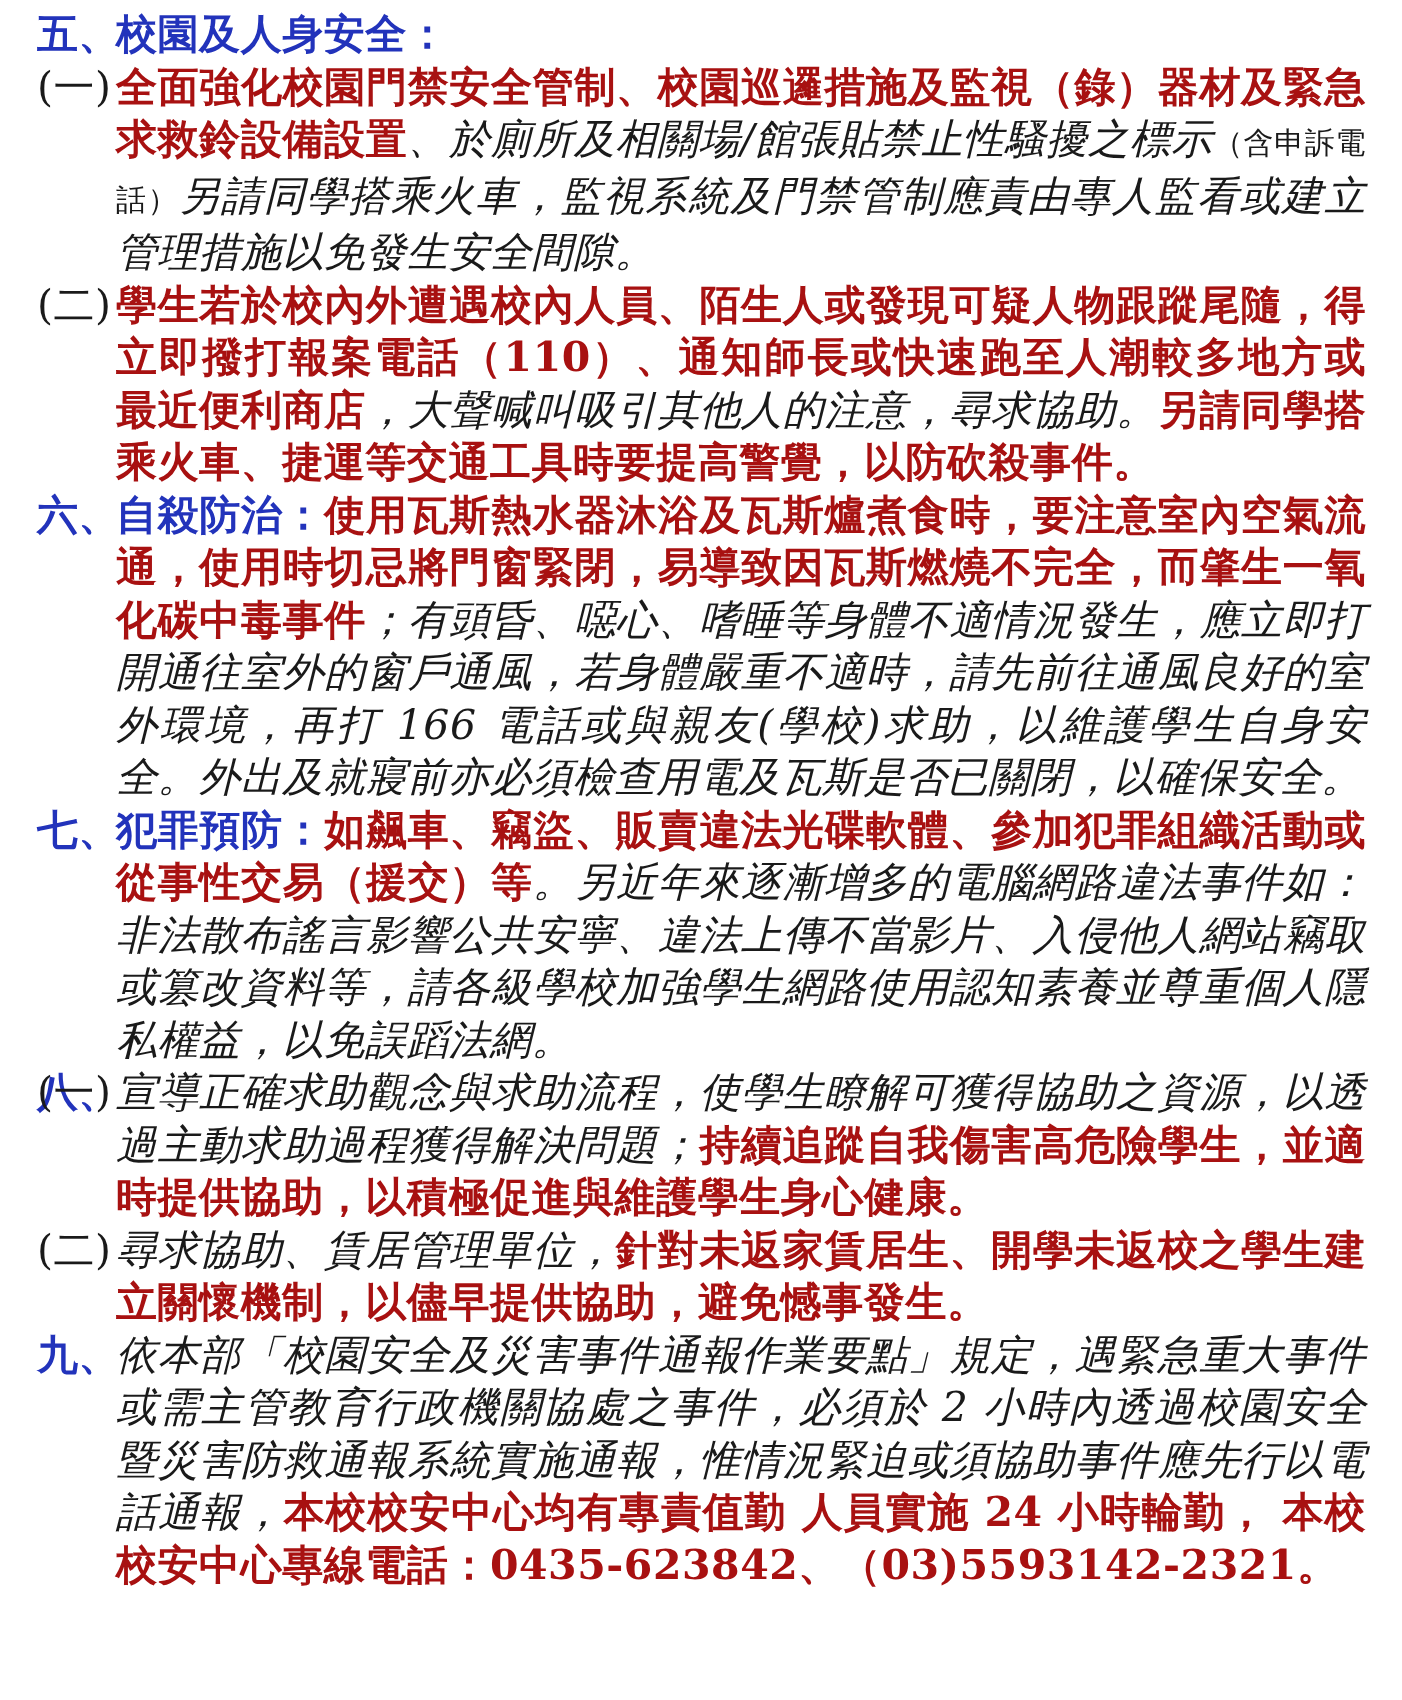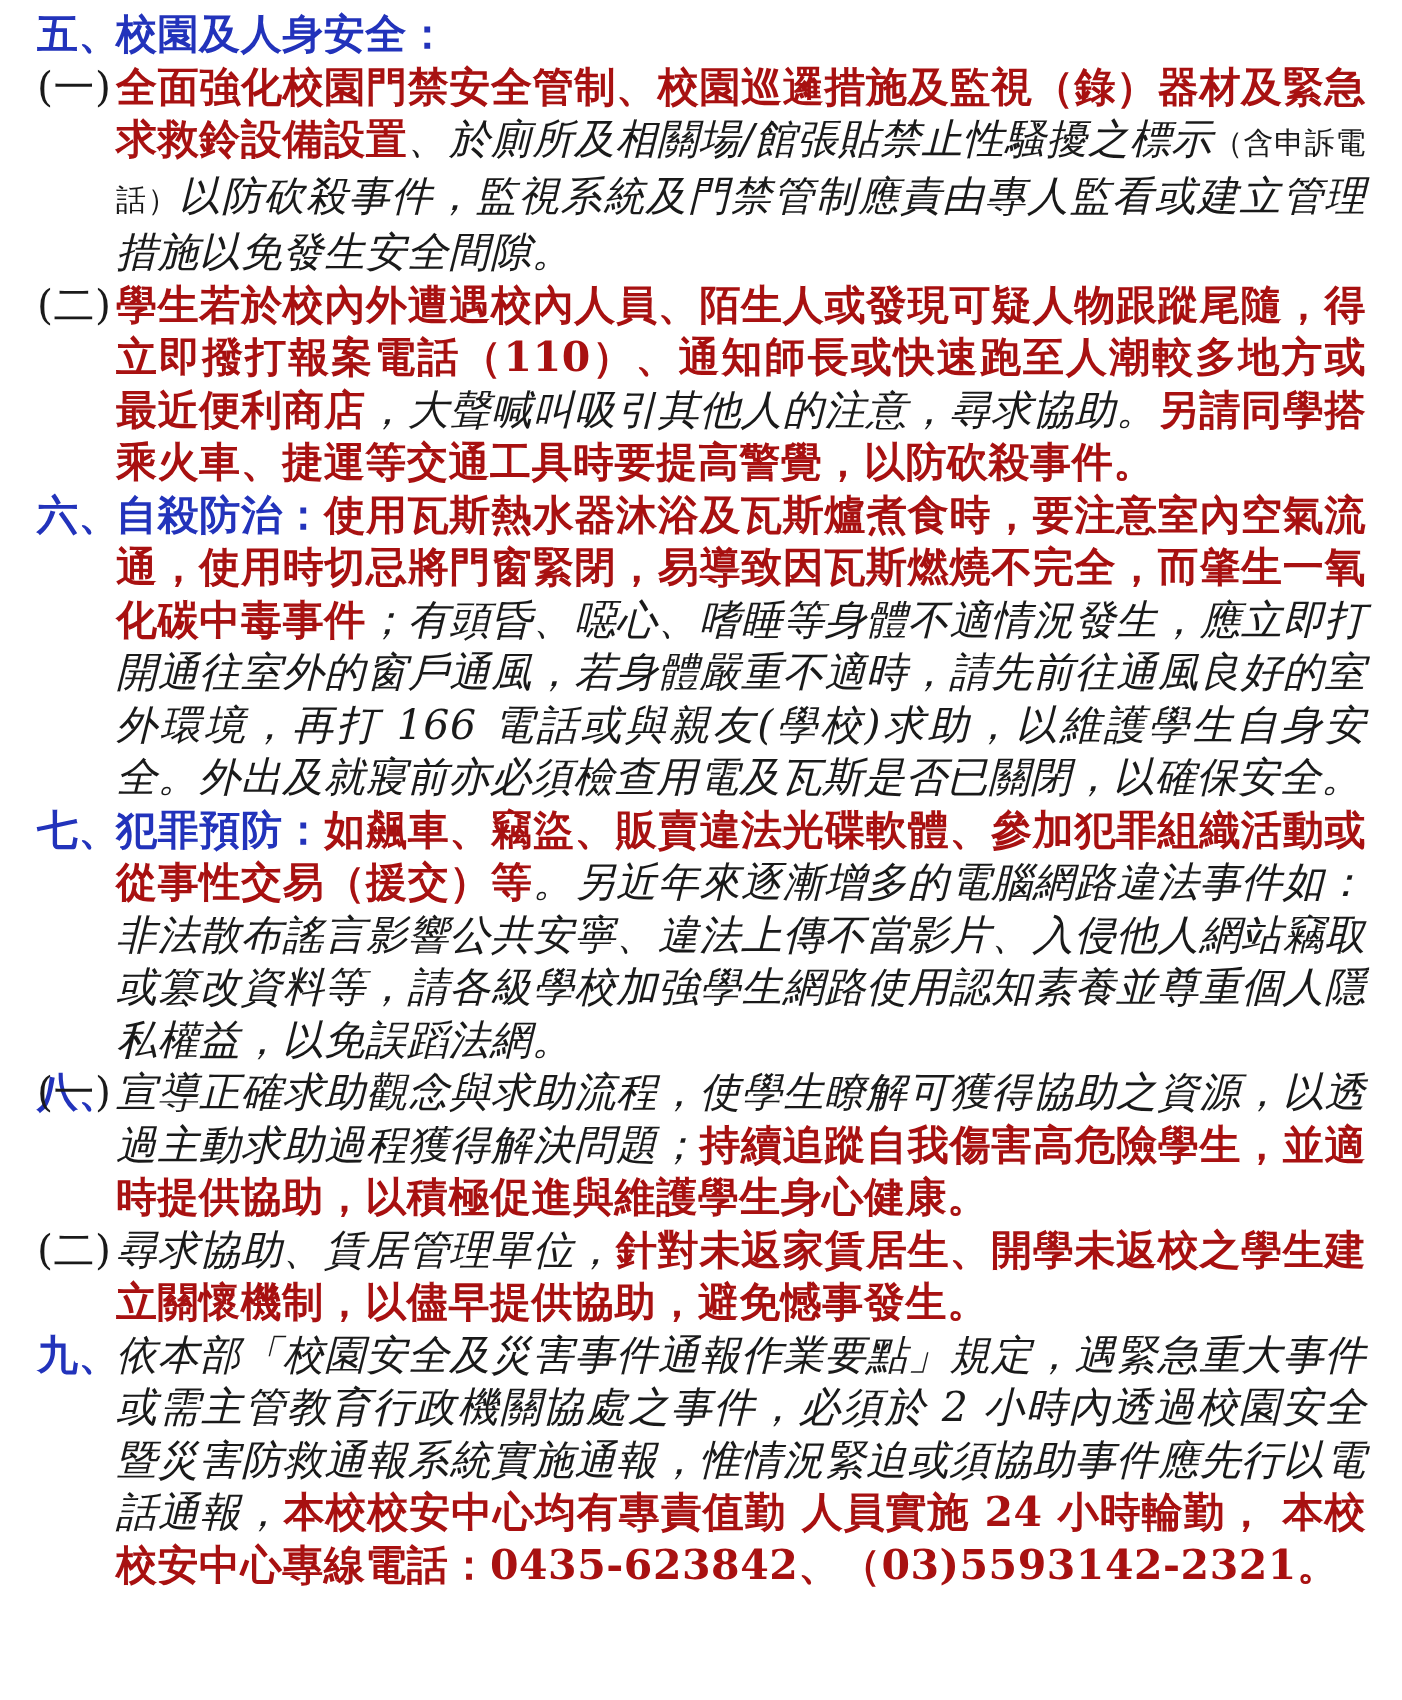--- a/index.html
+++ b/index.html
@@ -51,21 +51,21 @@
   }
   .run.black { color: var(--black); font-weight: 400; font-style: italic; }
   .run.black-small { color: var(--black); font-weight: 400; font-size: 30px; }
 </style>
 </head>
 <body>
 
 <div class="doc">
   <div>
       <div class="para"><span class="marker m-blue">五、</span><span class="run blue">校園及人身安全：</span></div>
-      <div class="para"><span class="marker m-black">(一)</span><span class="run red">全面強化校園門禁安全管制、校園巡邏措施及監視（錄）器材及緊急求救鈴設備設置</span><span class="run black">、於廁所及相關場/館張貼禁止性騷擾之標示</span><span class="run black-small">（含申訴電話）</span><span class="run black">以防砍殺事件，監視系統及門禁管制應責由專人監看或建立管理措施以免發生安全間隙。</span></div>
+      <div class="para"><span class="marker m-black">(一)</span><span class="run red">全面強化校園門禁安全管制、校園巡邏措施及監視（錄）器材及緊急求救鈴設備設置</span><span class="run black">、於廁所及相關場/館張貼禁止性騷擾之標示</span><span class="run black-small">（含申訴電話）</span><span class="run black">另請同學搭乘火車，監視系統及門禁管制應責由專人監看或建立管理措施以免發生安全間隙。</span></div>
       <div class="para"><span class="marker m-black">(二)</span><span class="run red">學生若於校內外遭遇</span><span class="run red-u">校內人員</span><span class="run red">、陌生人或發現可疑人物</span><span class="run red-u">跟蹤尾隨</span><span class="run red">，</span><span class="run red-u">得立即撥打報案電話（110）</span><span class="run red">、通知師長或快速跑至人潮較多地方或最近便利商店</span><span class="run black">，大聲喊叫吸引其他人的注意，尋求協助。</span><span class="run red-u">另請同學搭乘火車、捷運等交通工具時要提高警覺，以防砍殺事件。</span></div>
       <div class="para"><span class="marker m-blue">六、</span><span class="run blue">自殺防治：</span><span class="run red">使用瓦斯熱水器沐浴及瓦斯爐煮食時，要注意室內空氣流通，使用時切忌將門窗緊閉，易導致因瓦斯燃燒不完全，而肇生一氧化碳中毒事件</span><span class="run black">；有頭昏、噁心、嗜睡等身體不適情況發生，應立即打開通往室外的窗戶通風，若身體嚴重不適時，請先前往通風良好的室外環境，再打 166 電話或與親友(學校)求助，以維護學生自身安全。外出及就寢前亦必須檢查用電及瓦斯是否已關閉，以確保安全。</span></div>
       <div class="para"><span class="marker m-blue">七、</span><span class="run blue">犯罪預防：</span><span class="run red">如飆車、竊盜、販賣違法光碟軟體、參加犯罪組織活動或從事性交易（援交）等</span><span class="run black">。另近年來逐漸增多的電腦網路違法事件如：非法散布謠言影響公共安寧、違法上傳不當影片、入侵他人網站竊取或篡改資料等，請各級學校加強學生網路使用認知素養並尊重個人隱私權益，以免誤蹈法網。</span></div>
       <div class="para"><span class="marker m-blue">八、</span></div>
       <div class="para"><span class="marker m-black">(一)</span><span class="run black">宣導正確求助觀念與求助流程，使學生瞭解可獲得協助之資源，以透過主動求助過程獲得解決問題；</span><span class="run red">持續追蹤自我傷害高危險學生，並適時提供協助，以積極促進與維護學生身心健康。</span></div>
       <div class="para"><span class="marker m-black">(二)</span><span class="run black">尋求協助、賃居管理單位，</span><span class="run red">針對未返家賃居生、開學未返校之學生建立關懷機制，以儘早提供協助，避免憾事發生。</span></div>
       <div class="para"><span class="marker m-blue">九、</span><span class="run black">依本部「校園安全及災害事件通報作業要點」規定，遇緊急重大事件或需主管教育行政機關協處之事件，必須於 2 小時內透過校園安全暨災害防救通報系統實施通報，惟情況緊迫或須協助事件應先行以電話通報，</span><span class="run red-u">本校校安中心均有專責值勤 人員實施 24 小時輪勤， 本校校安中心專線電話：0435-623842、（03)5593142-2321</span><span class="run red">。</span></div>
     </div>
 </div>
 

